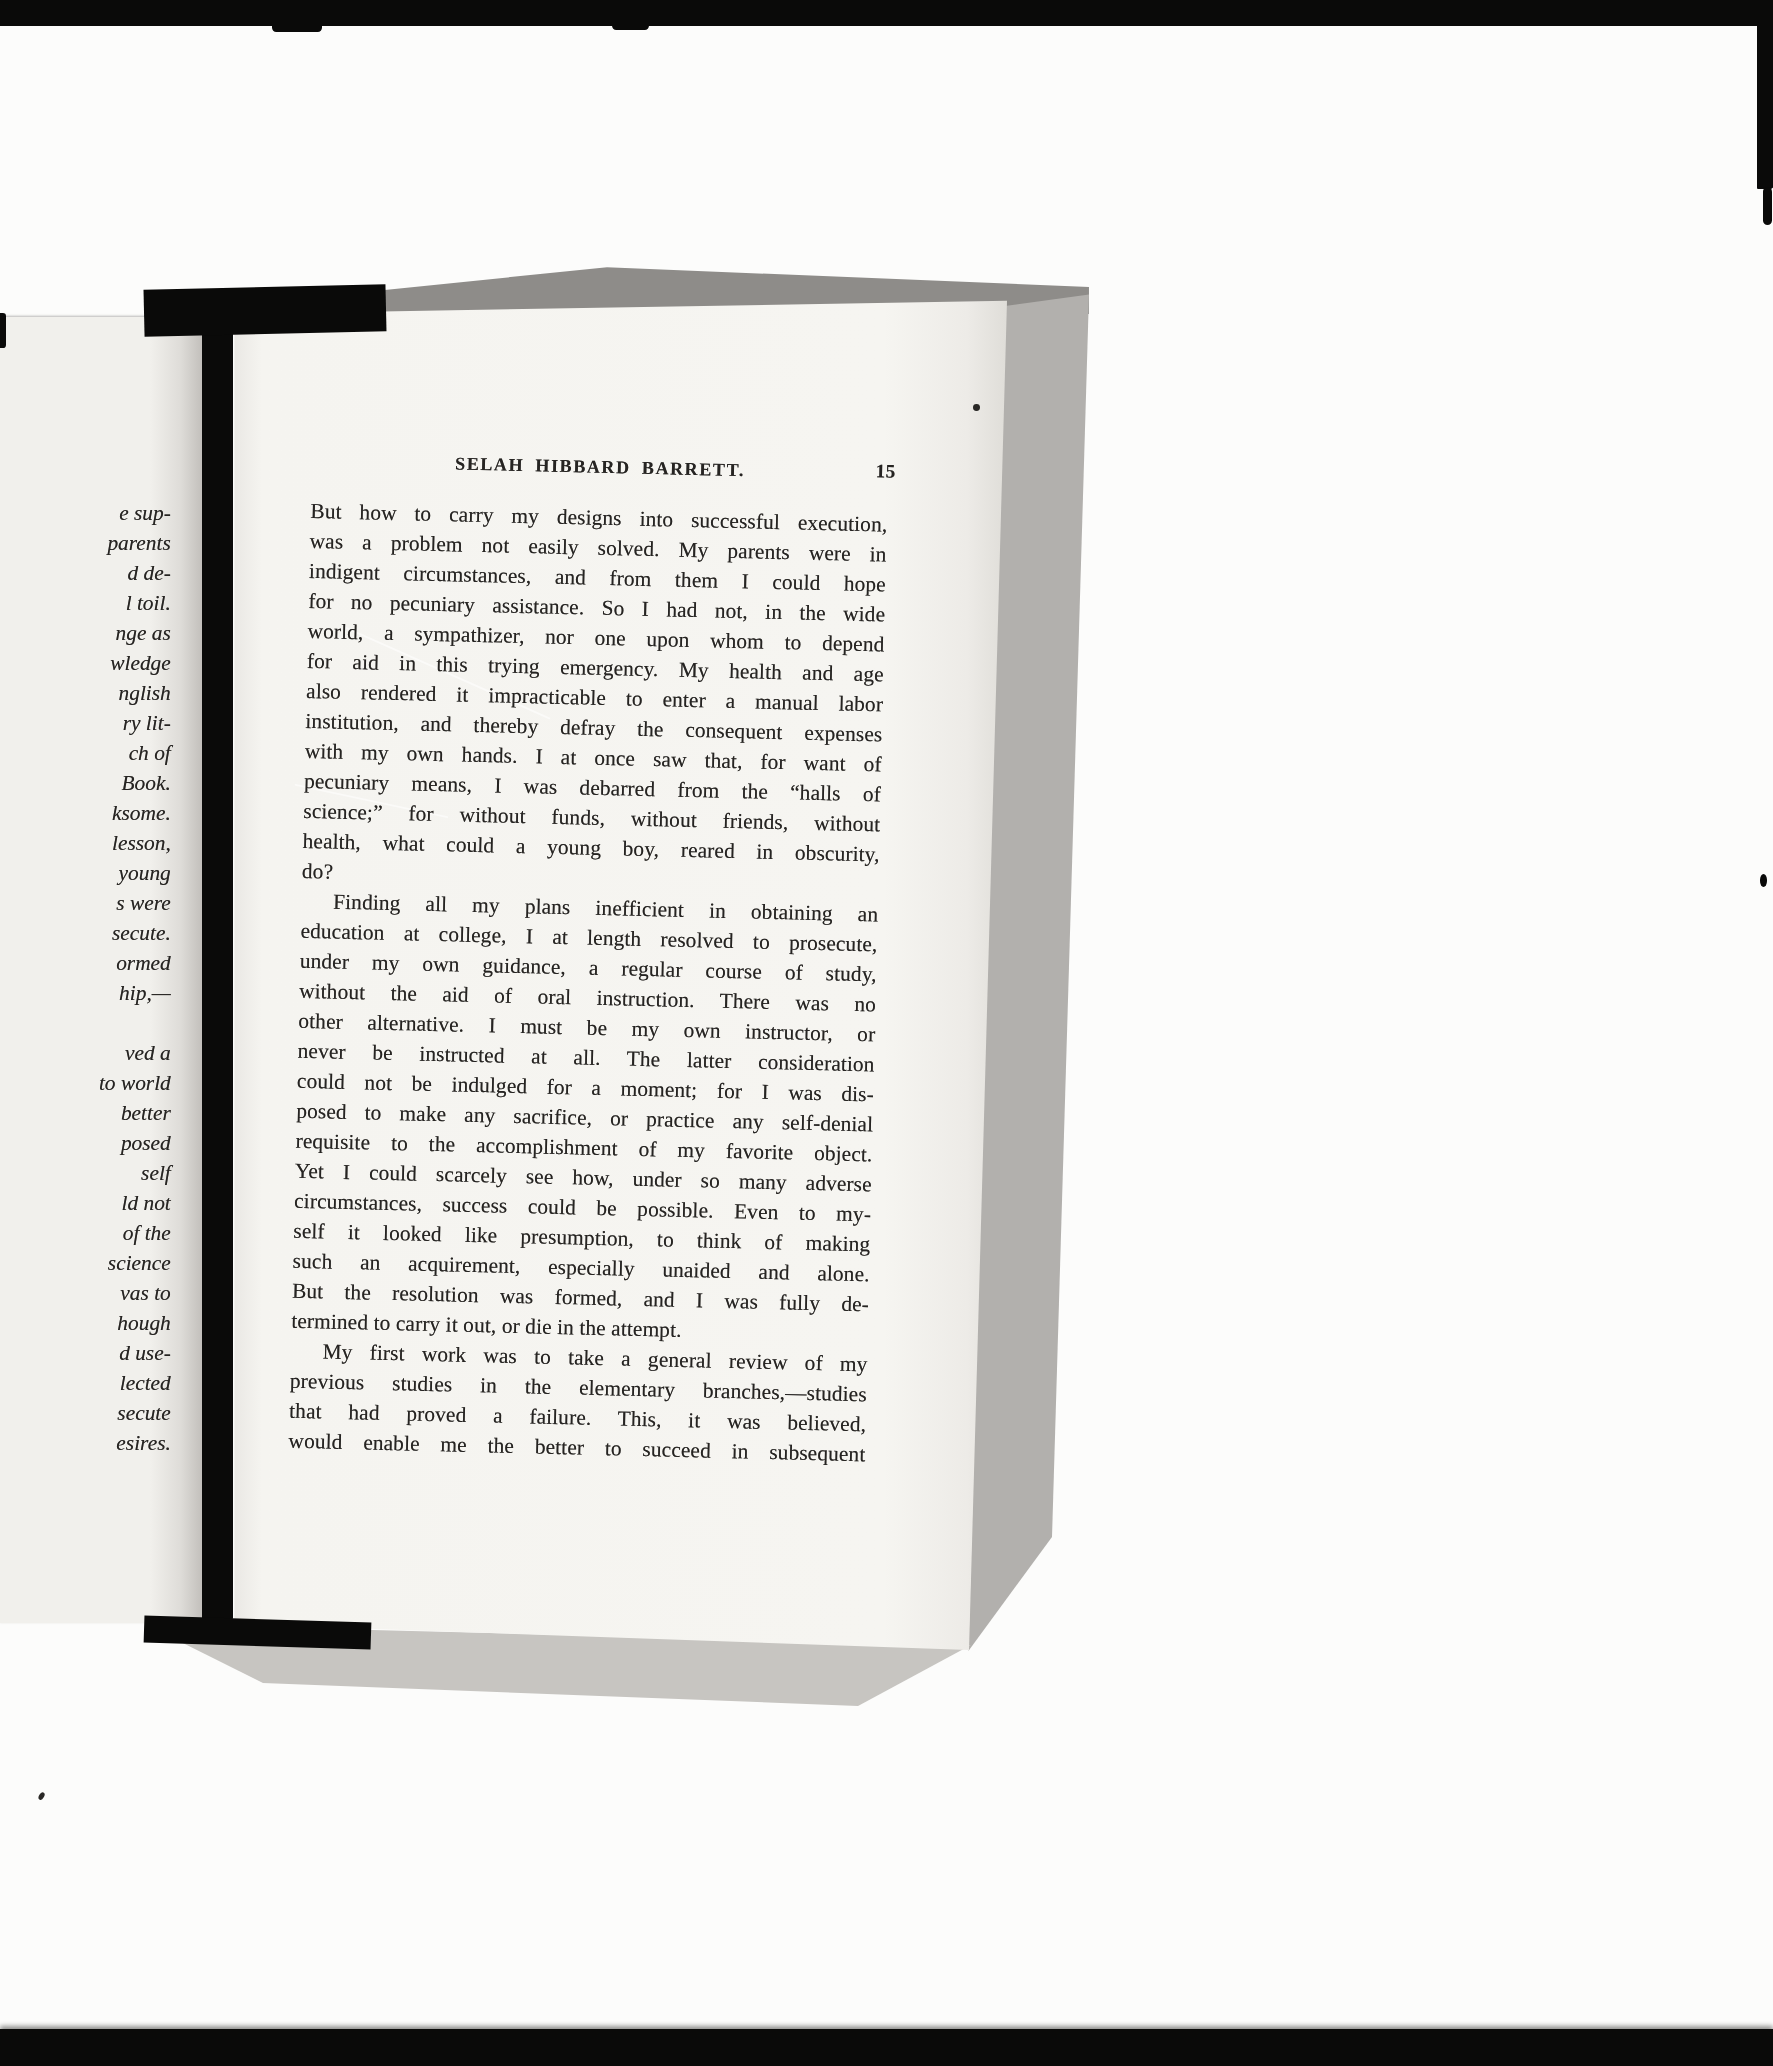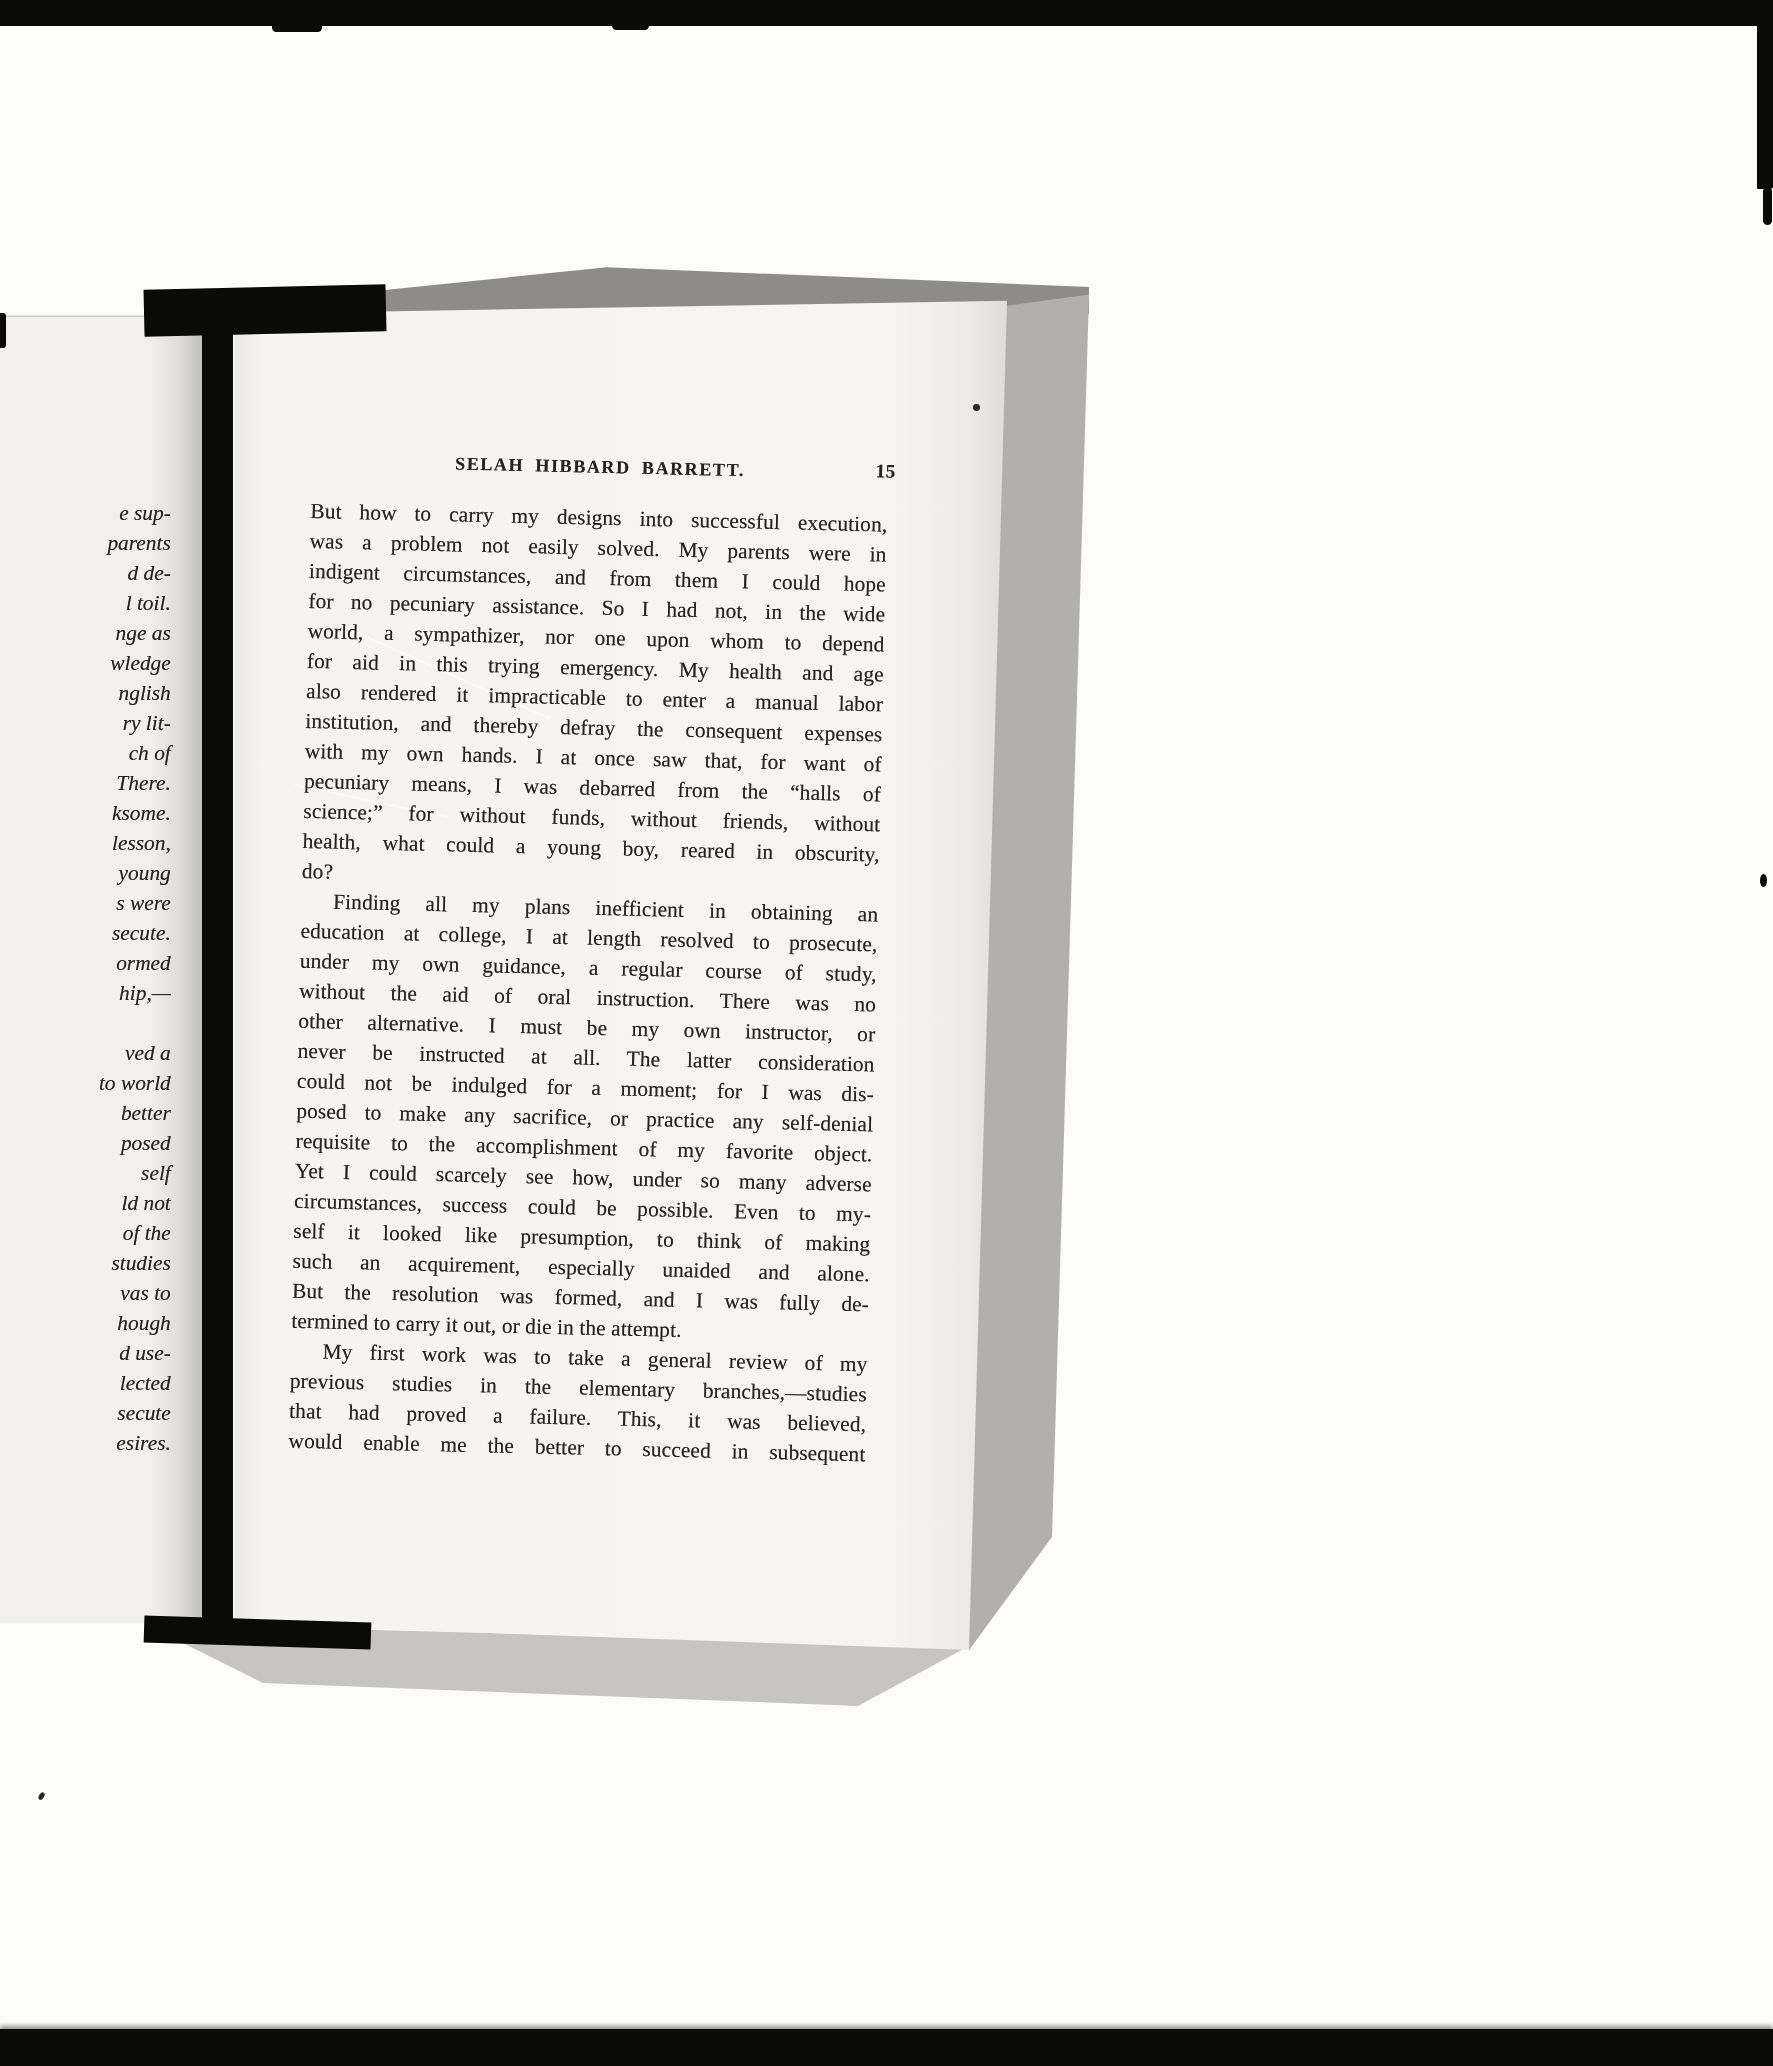--- a/index.html
+++ b/index.html
@@ -110,37 +110,37 @@
   <div class="abs frags ink">
       <div class="frag ink">e sup-</div>
       <div class="frag ink">parents</div>
       <div class="frag ink">d de-</div>
       <div class="frag ink">l toil.</div>
       <div class="frag ink">nge as</div>
       <div class="frag ink">wledge</div>
       <div class="frag ink">nglish</div>
       <div class="frag ink">ry lit-</div>
       <div class="frag ink">ch of</div>
-      <div class="frag ink">There.</div>
+      <div class="frag ink">Book.</div>
       <div class="frag ink">ksome.</div>
       <div class="frag ink">lesson,</div>
       <div class="frag ink">young</div>
       <div class="frag ink">s were</div>
       <div class="frag ink">secute.</div>
       <div class="frag ink">ormed</div>
       <div class="frag ink">hip,—</div>
       <div class="frag ink">&nbsp;</div>
       <div class="frag ink">ved a</div>
       <div class="frag ink">to world</div>
       <div class="frag ink">better</div>
       <div class="frag ink">posed</div>
       <div class="frag ink">self</div>
       <div class="frag ink">ld not</div>
       <div class="frag ink">of the</div>
-      <div class="frag ink">studies</div>
+      <div class="frag ink">science</div>
       <div class="frag ink">vas to</div>
       <div class="frag ink">hough</div>
       <div class="frag ink">d use-</div>
       <div class="frag ink">lected</div>
       <div class="frag ink">secute</div>
       <div class="frag ink">esires.</div>
     </div>
 
   <div class="abs main-page"></div>
   <div class="abs scratch scratch1"></div>

